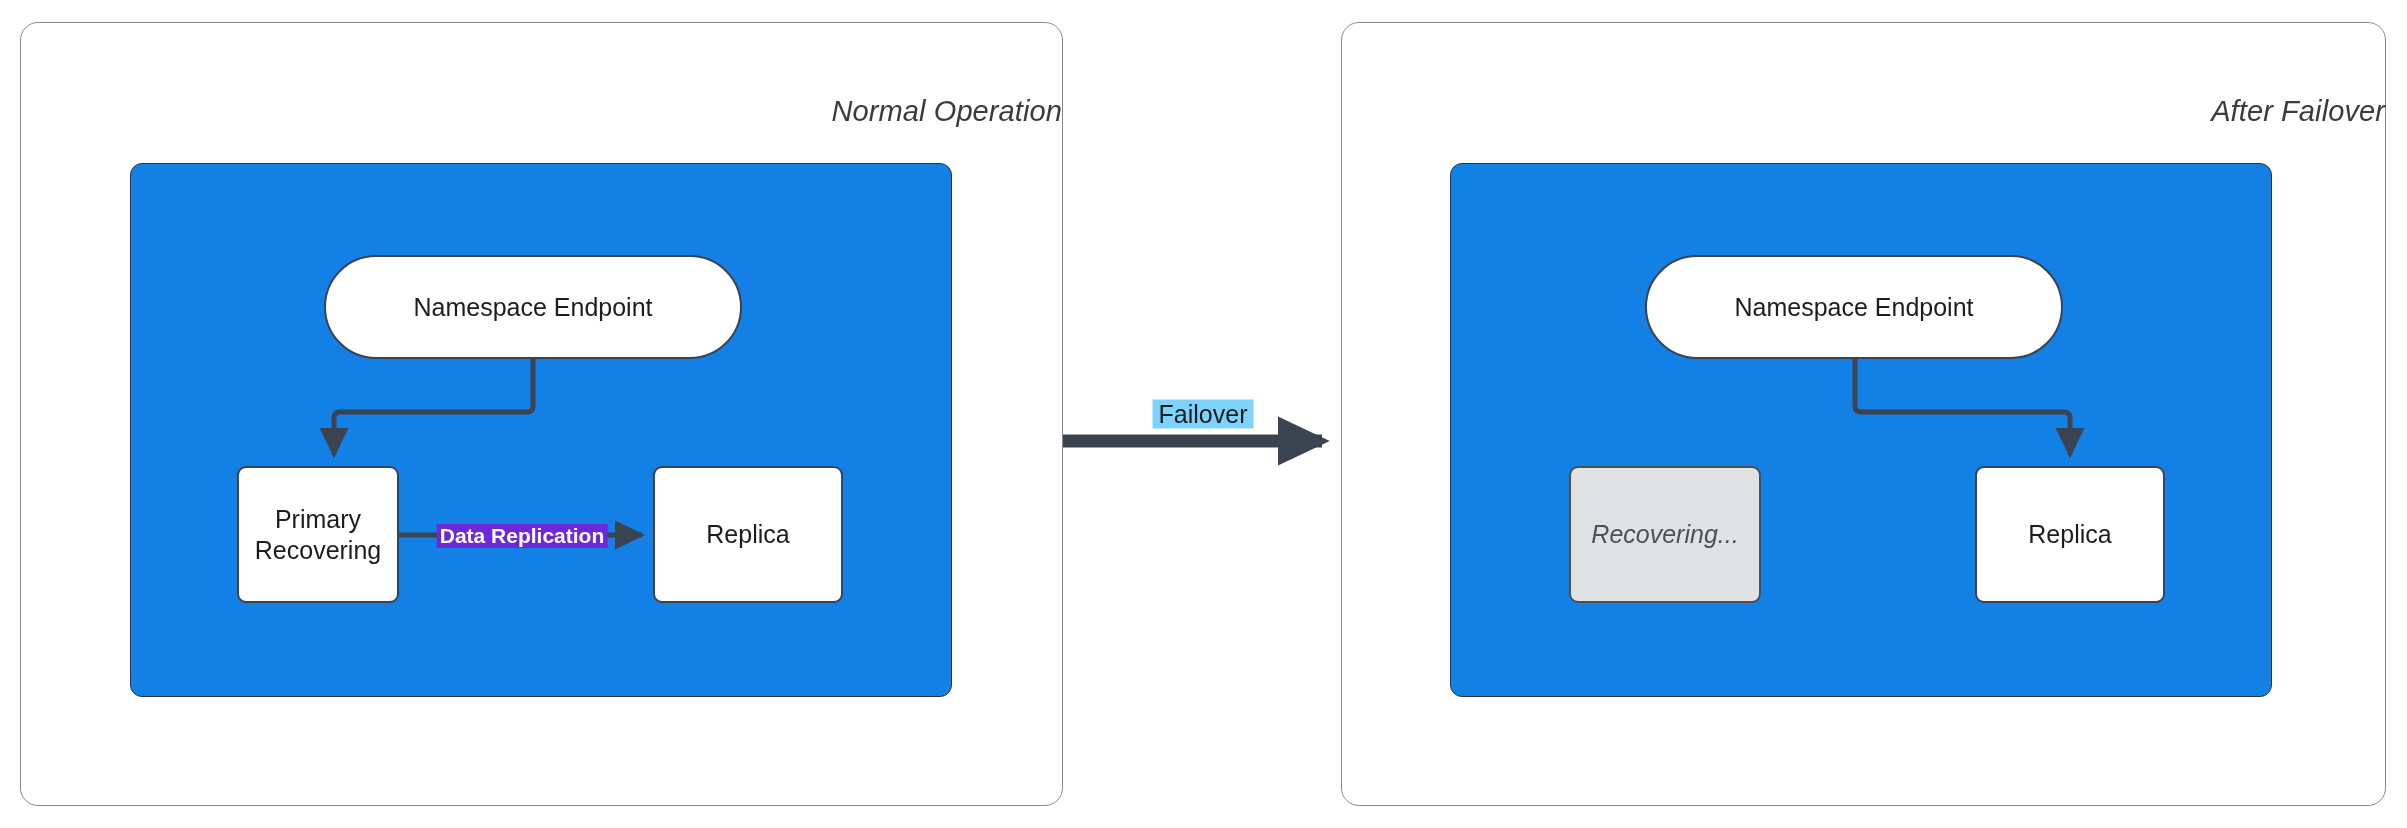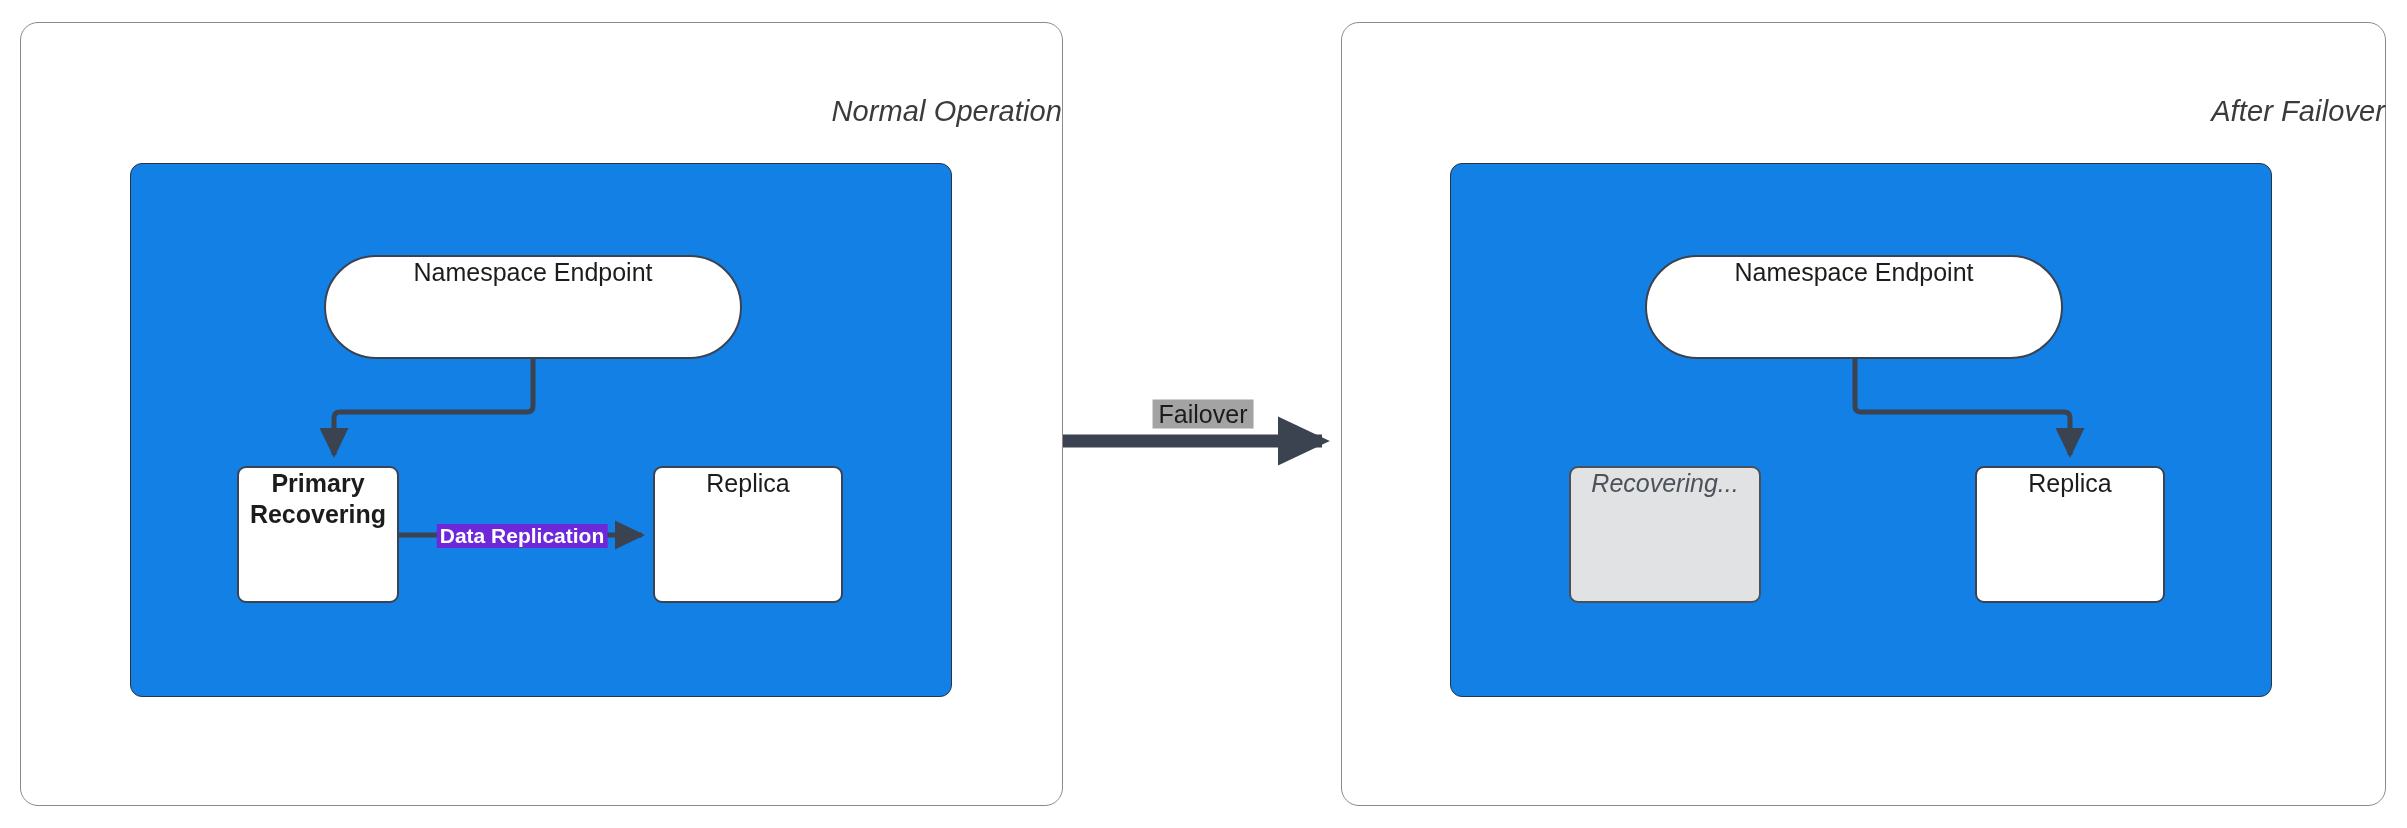--- a/index.html
+++ b/index.html
@@ -49,21 +49,21 @@
     box-sizing: border-box;
   }
   #cluster-left  { left: 130px;  top: 163px; width: 822px; height: 534px; }
   #cluster-right { left: 1450px; top: 163px; width: 822px; height: 534px; }
 
   
   .node {
     position: absolute;
     box-sizing: border-box;
     display: flex;
-    align-items: flex-start;
+    align-items: center;
     justify-content: center;
     text-align: center;
     background: #ffffff;
     border: 2.4px solid #3b4250;
     color: #1c1c1c;
     font-size: 25px;
     line-height: 1.22;
     z-index: 3;
   }
   .node.pill {
@@ -74,21 +74,21 @@
   }
   .node.muted {
     background: #e0e2e4;
     border-color: #4a4f58;
     color: #4d5159;
     font-style: italic;
   }
 
   
   #node-endpoint-left { left: 324px;  top: 255px; width: 418px; height: 104px; }
-  #node-primary       { left: 237px;  top: 466px; width: 162px; height: 137px; font-weight: bold; }
+  #node-primary       { left: 237px;  top: 466px; width: 162px; height: 137px; }
   #node-replica-left  { left: 653px;  top: 466px; width: 190px; height: 137px; }
   
   #node-endpoint-right{ left: 1645px; top: 255px; width: 418px; height: 104px; }
   #node-recovering    { left: 1560px; top: 466px; width: 192px; height: 137px; margin-left: 9px; }
   #node-replica-right { left: 1975px; top: 466px; width: 190px; height: 137px; }
 
   
   #wires {
     position: absolute;
     left: 0; top: 0;
@@ -124,21 +124,21 @@
   }
   #label-data-replication { left: 522px; top: 536px; }
 
   .failover-label {
     position: absolute;
     z-index: 4;
     font-size: 25px;
     color: #1c1c1c;
     white-space: nowrap;
     transform: translate(-50%, -50%);
-    background: #a3a3a3;
+    background: #7dd3fc;
     padding: 0 6px;
   }
   #label-failover { left: 1203px; top: 414px; }
 </style>
 </head>
 <body>
 
 <div id="canvas">
 
   <svg id="wires" viewBox="0 0 2407 828">

